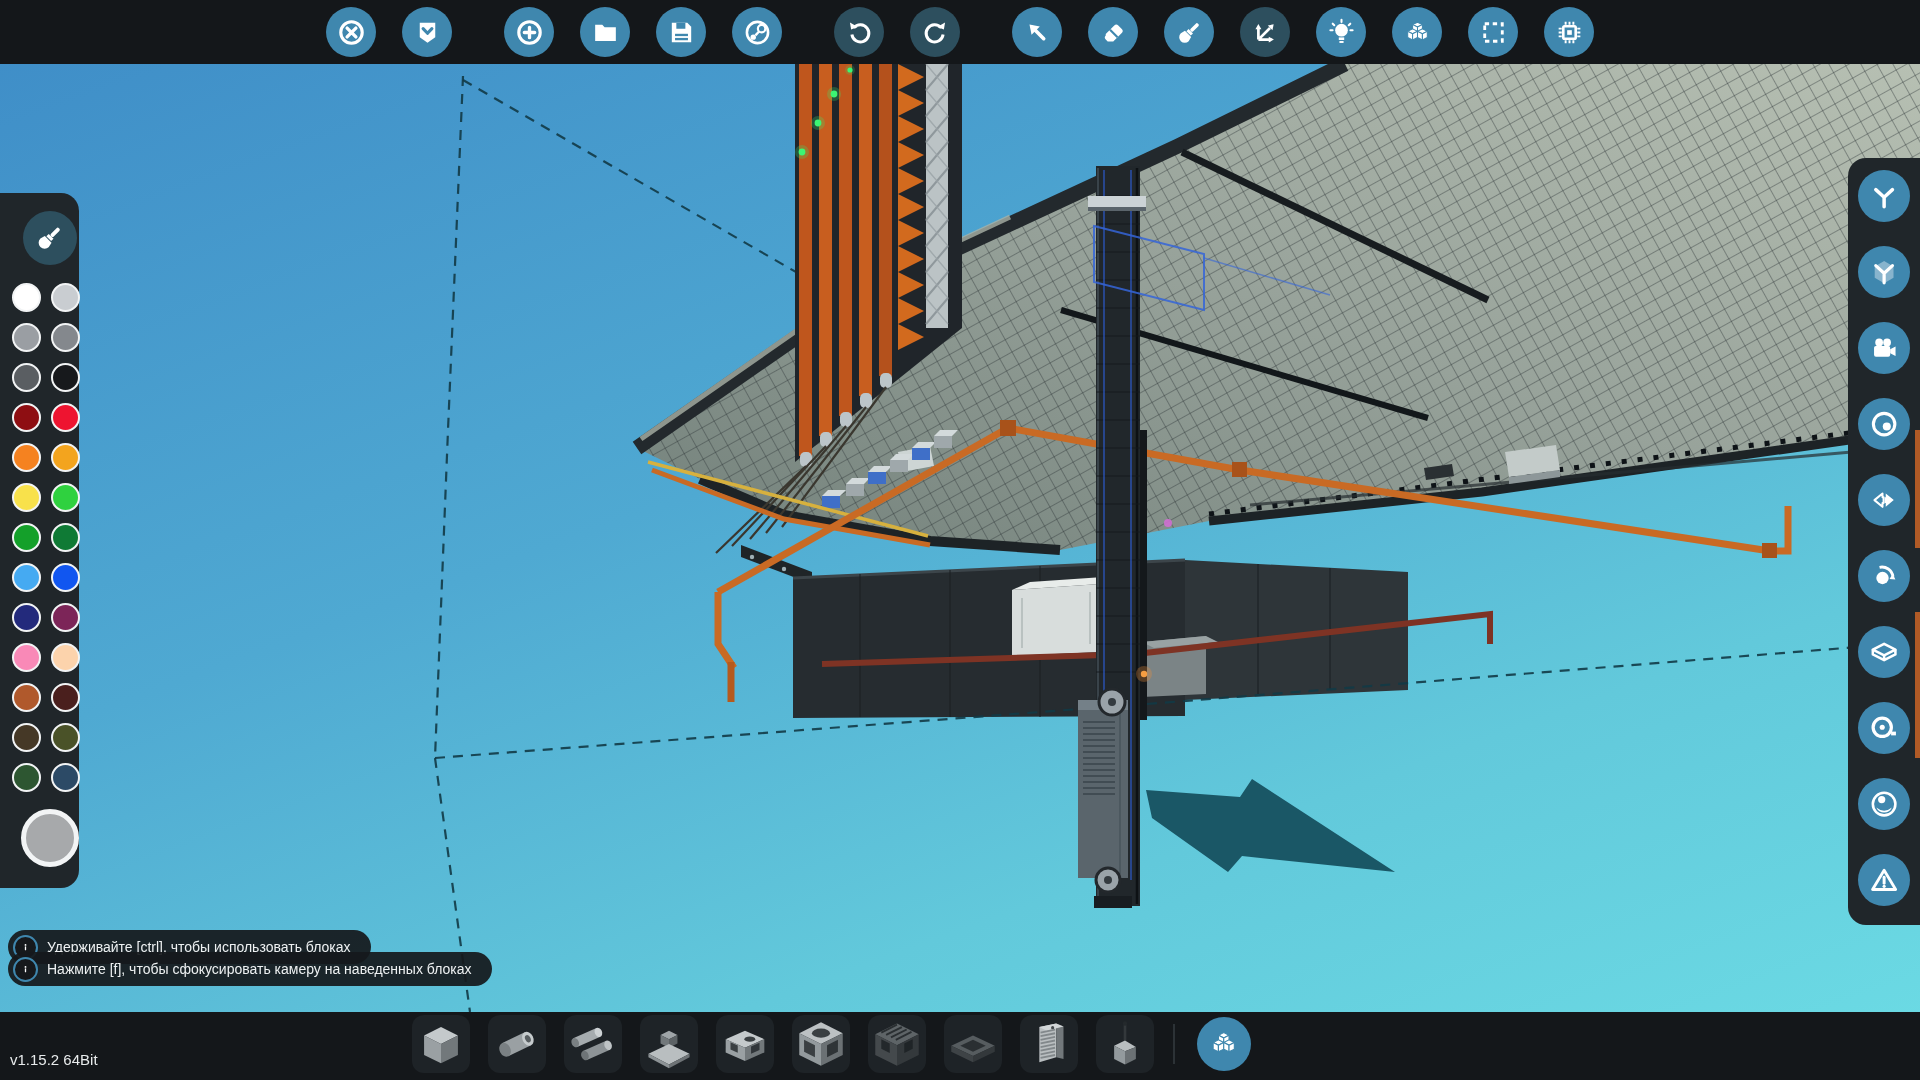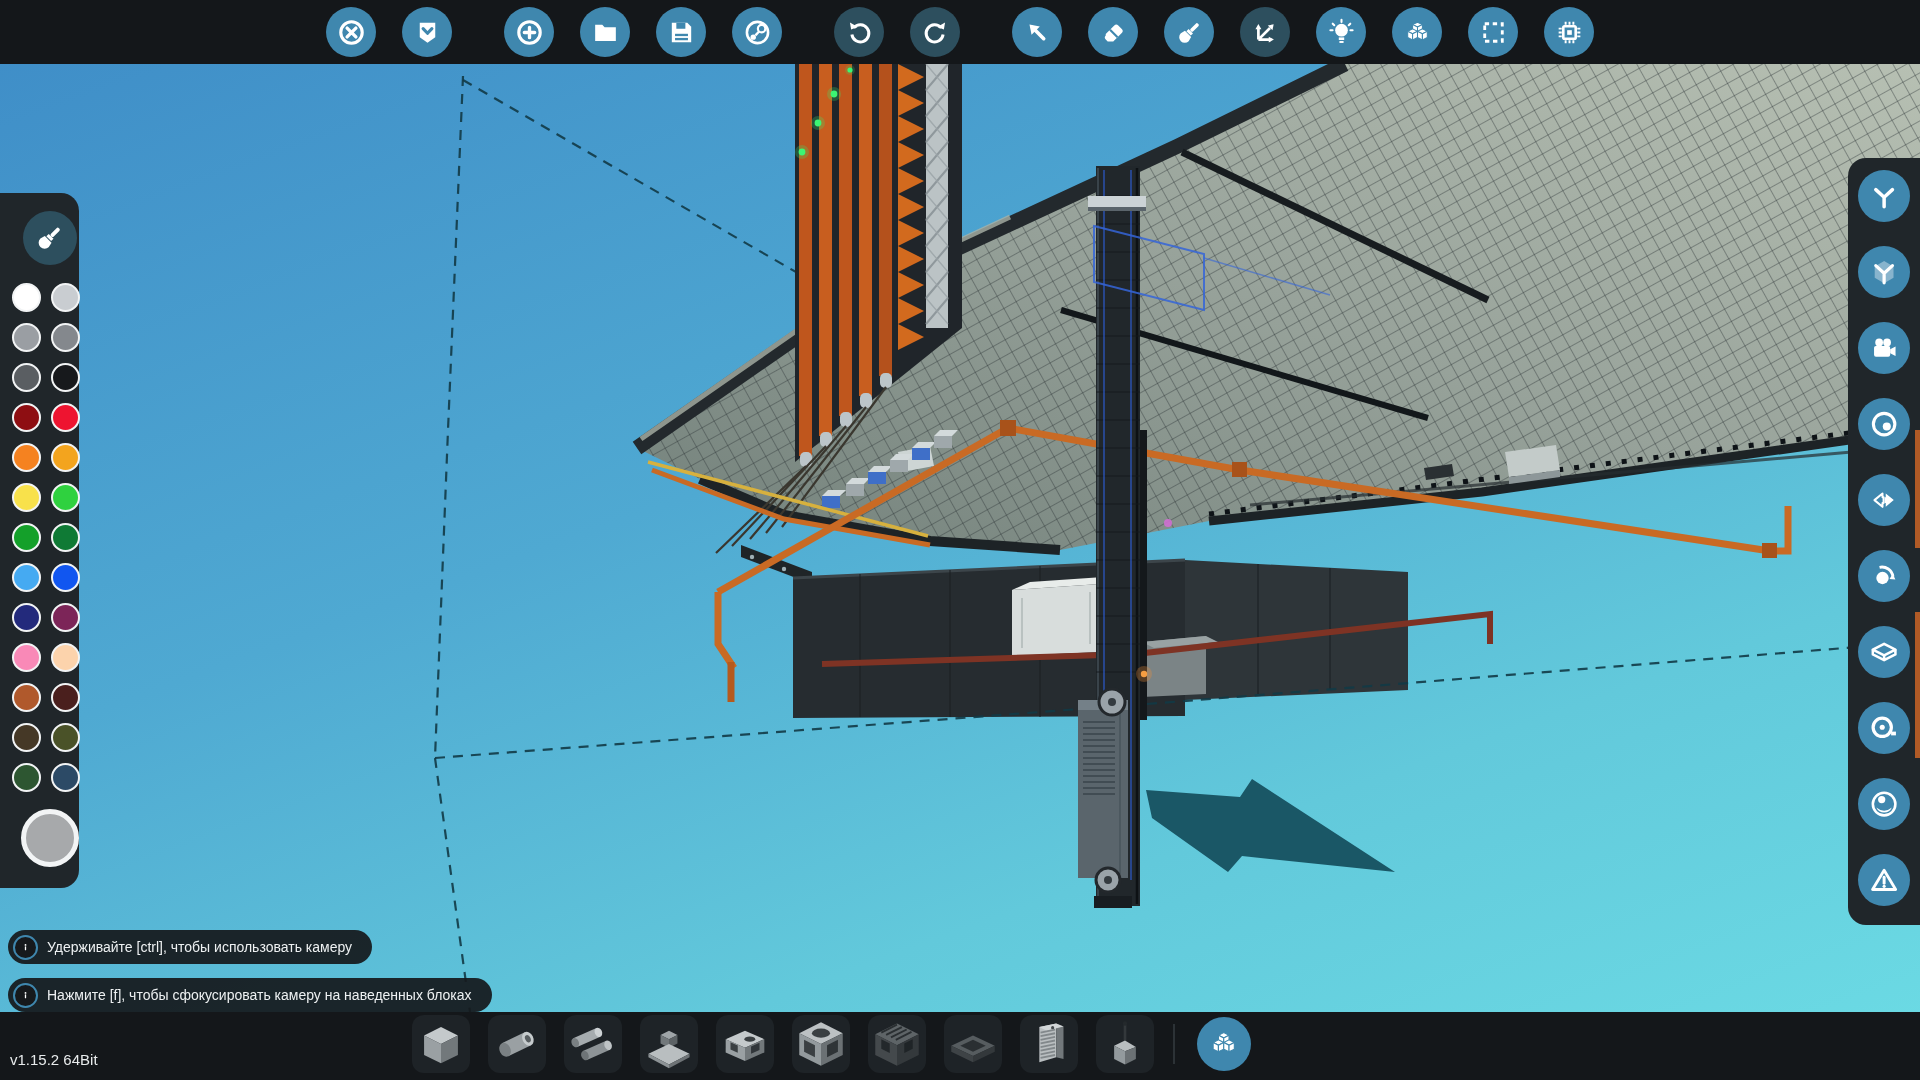--- a/index.html
+++ b/index.html
@@ -196,23 +196,23 @@
 <div class="strip" style="top:430px;height:118px"></div>
 <div class="strip" style="top:612px;height:146px"></div>
 
 <div class="pill" style="top:930px">
   <span class="info">
       <svg viewBox="0 0 24 24">
         <circle cx="12" cy="7.2" r="1.7" fill="#fff"></circle>
         <rect x="10.8" y="9.6" width="2.4" height="7.6" rx="1.2" fill="#fff"></rect>
       </svg>
     </span>
-  <span>Удерживайте [ctrl], чтобы использовать камеру</span>
+  <span>Удерживайте [ctrl], чтобы использовать блоках</span>
 </div>
-<div class="pill" style="top:978px">
+<div class="pill" style="top:952px">
   <span class="info">
       <svg viewBox="0 0 24 24">
         <circle cx="12" cy="7.2" r="1.7" fill="#fff"></circle>
         <rect x="10.8" y="9.6" width="2.4" height="7.6" rx="1.2" fill="#fff"></rect>
       </svg>
     </span>
   <span>Нажмите [f], чтобы сфокусировать камеру на наведенных блоках</span>
 </div>
 
 <div class="version">v1.15.2 64Bit</div>

